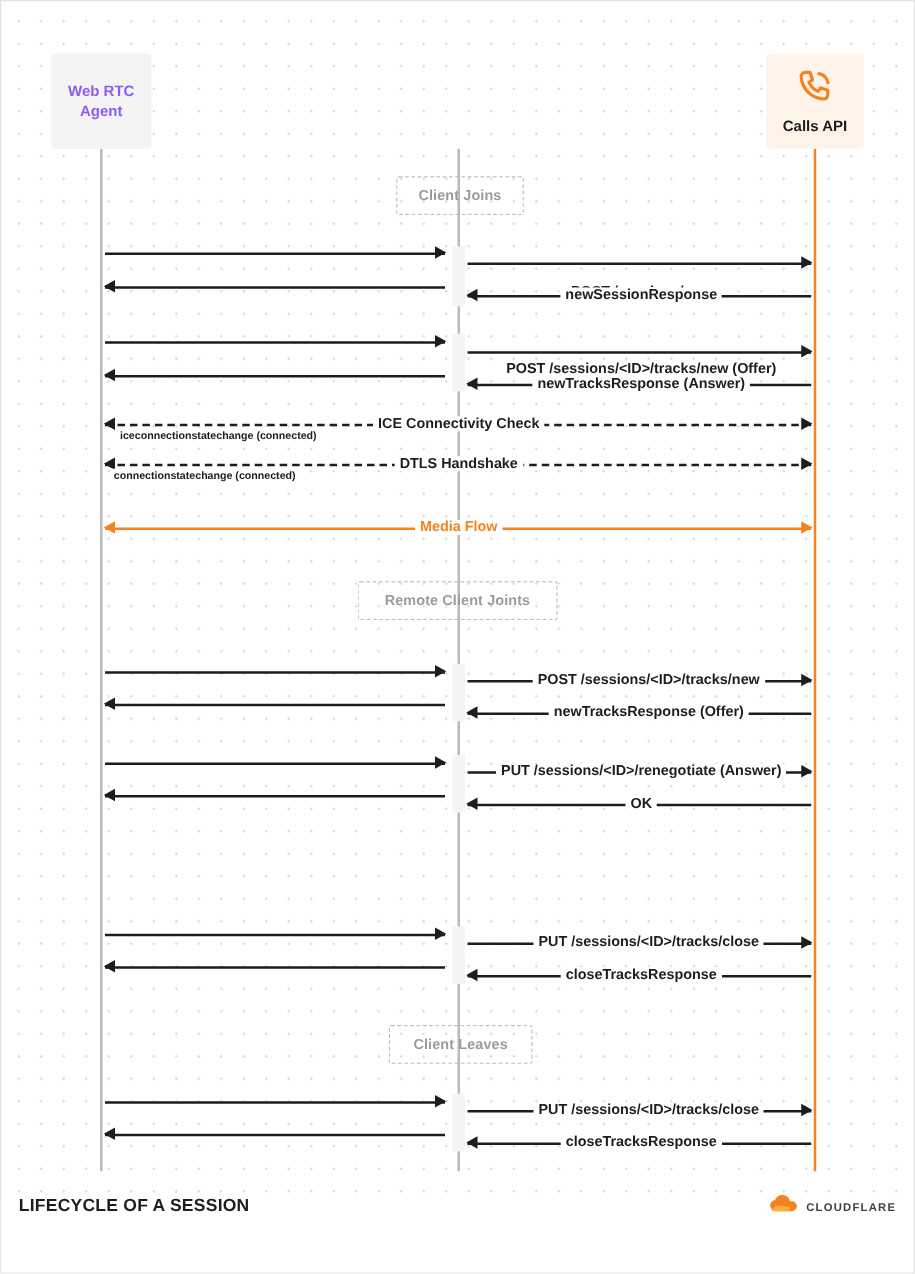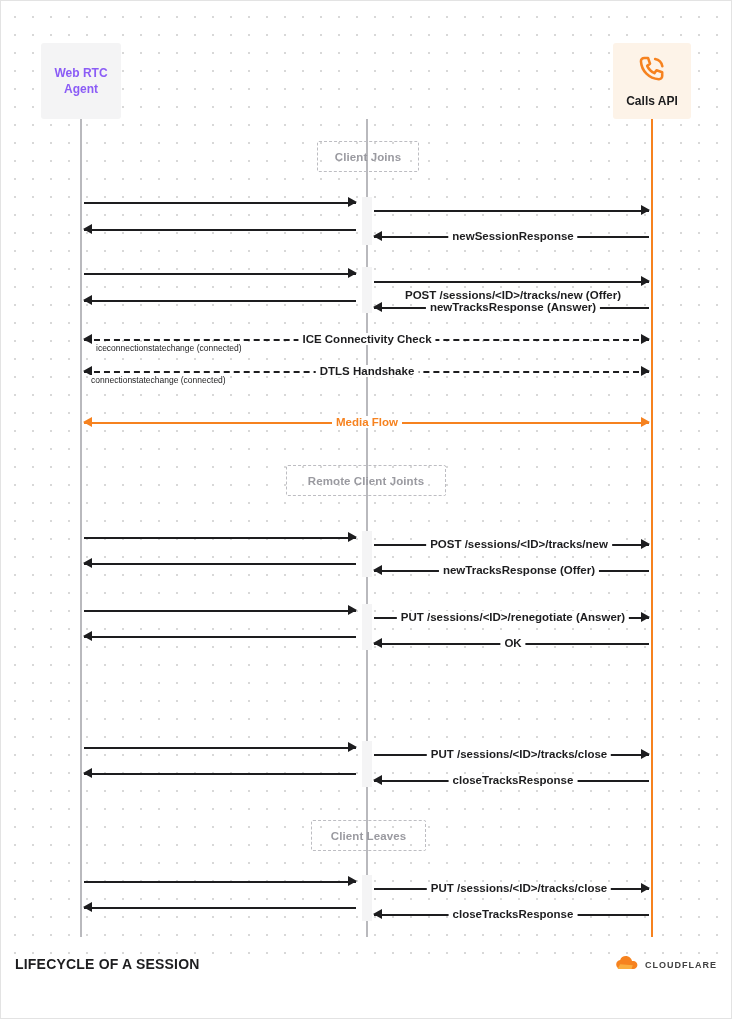--- a/index.html
+++ b/index.html
@@ -125,21 +125,21 @@
     padding: 0 4px;
     white-space: nowrap;
     transform: translate(-50%, -50%);
   }
   .msg-label.media {
     color: #f6821f;
   }
   .sub-label {
     position: absolute;
     font-size: 8.5px;
-    font-weight: normal;
+    font-weight: bold;
     color: #1d1d1f;
     background: #ffffff;
     padding: 0 2px;
     white-space: nowrap;
   }
   #footer {
     position: absolute;
     left: 0;
     bottom: 0;
     width: 730px;

